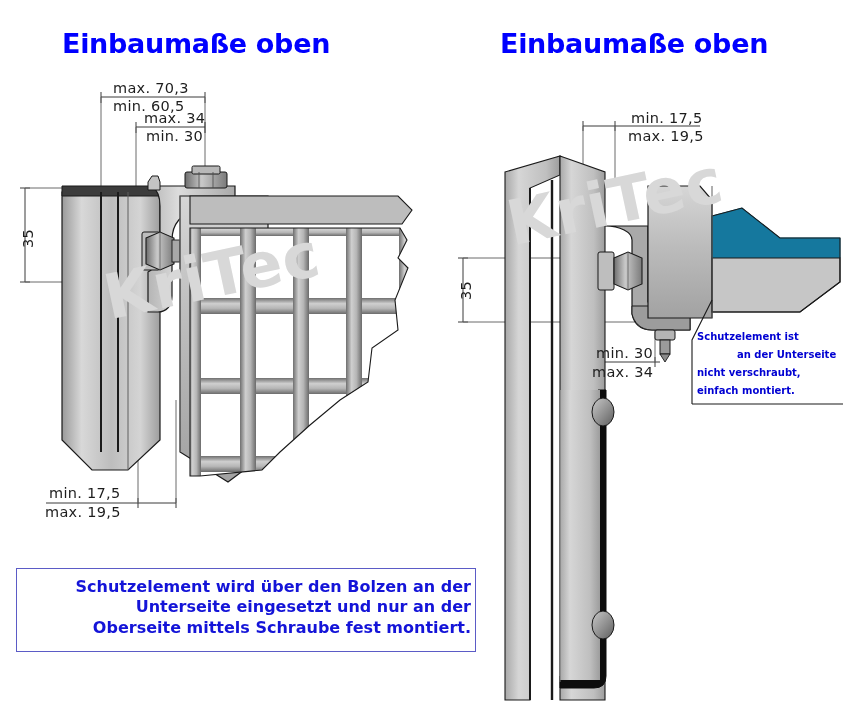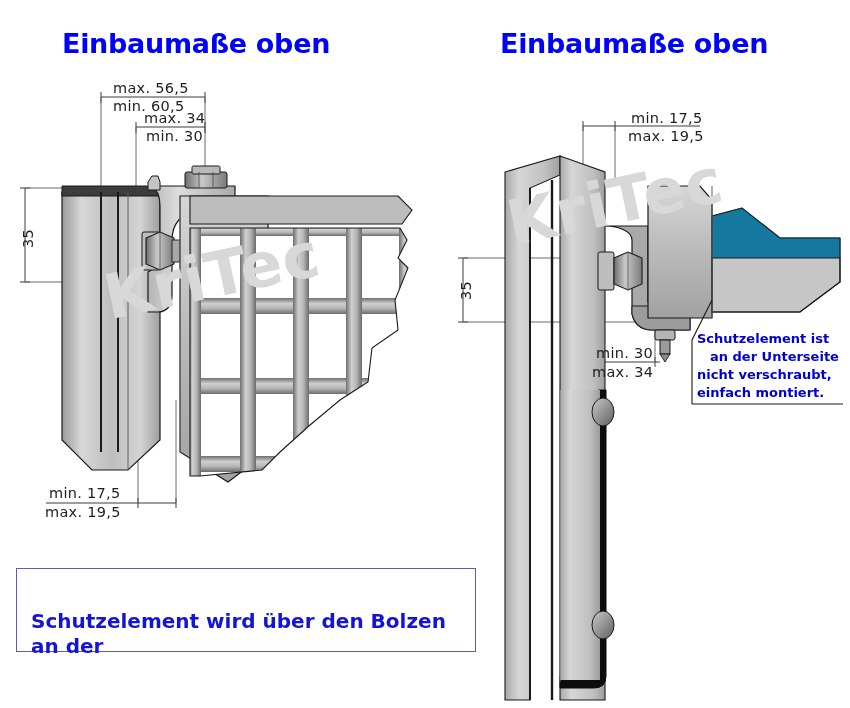--- a/index.html
+++ b/index.html
@@ -10,21 +10,21 @@
   body {
     width: 850px;
     height: 708px;
     position: relative;
     overflow: hidden;
     font-family: "Liberation Sans", sans-serif;
   }
   .stage {
     position: absolute;
     left: 0; top: 0;
-    width: 850px; height: 708px;
+    width: 850px; height: 708px; text-align: right;
   }
   .panel-title {
     position: absolute;
     color: #0000ff;
     font-weight: bold;
     font-size: 27px;
     letter-spacing: -0.3px;
     font-family: "DejaVu Sans", sans-serif;
     white-space: nowrap;
   }
@@ -41,21 +41,21 @@
   }
   .dim-label.vertical {
     transform-origin: 0 0;
     transform: rotate(-90deg);
   }
 
   .callout {
     position: absolute;
     color: #0000d2;
     font-weight: bold;
-    font-size: 13px;
+    font-size: 10px;
     line-height: 1.28;
     font-family: "DejaVu Sans", sans-serif;
     white-space: nowrap;
   }
 
   .note-box {
     position: absolute;
     left: 16px;
     top: 568px;
     width: 460px;
@@ -64,24 +64,23 @@
     background: #ffffff;
     box-sizing: border-box;
   }
   .note-text {
     position: absolute;
     left: 14px;
     top: 8px;
     width: 440px;
     color: #1414d8;
     font-weight: bold;
-    font-size: 20px;
+    font-size: 16px;
     line-height: 1.27;
     font-family: "DejaVu Sans", sans-serif;
-    margin-top: 32px;
   }
 
   .wm {
     position: absolute;
     color: #d8d8d8;
     font-weight: bold;
     font-family: "DejaVu Sans", sans-serif;
     font-size: 62px;
     letter-spacing: 1px;
     transform: rotate(-12deg);
@@ -307,38 +306,40 @@
       <line x1="712" y1="186" x2="712" y2="318" stroke="#5e5e5e" stroke-width="1"></line>
 
       <polyline points="692,404 692,340 712,300" fill="none" stroke="#1a1a1a" stroke-width="1.1"></polyline>
       <line x1="692" y1="404" x2="843" y2="404" stroke="#1a1a1a" stroke-width="1.1"></line>
     </g>
   </svg>
 
   <div class="wm" id="wm-left">KriTec</div>
   <div class="wm" id="wm-right">KriTec</div>
 
-  <div class="dim-label" style="left:113px; top:80px;">max. 56,5</div>
+  <div class="dim-label" style="left:113px; top:80px;">max. 70,3</div>
   <div class="dim-label" style="left:113px; top:98px;">min. 60,5</div>
   <div class="dim-label" style="left:144px; top:110px;">max. 34</div>
   <div class="dim-label" style="left:146px; top:128px;">min. 30</div>
   <div class="dim-label vertical" style="left:20px; top:248px;">35</div>
   <div class="dim-label" style="left:49px; top:485px;">min. 17,5</div>
   <div class="dim-label" style="left:45px; top:504px;">max. 19,5</div>
 
   <div class="dim-label" style="left:631px; top:110px;">min. 17,5</div>
   <div class="dim-label" style="left:628px; top:128px;">max. 19,5</div>
   <div class="dim-label vertical" style="left:458px; top:300px;">35</div>
   <div class="dim-label" style="left:596px; top:345px;">min. 30</div>
   <div class="dim-label" style="left:592px; top:364px;">max. 34</div>
 
   <div class="callout" style="left:697px; top:331px;">Schutzelement ist</div>
-  <div class="callout" style="left:710px; top:349px;">an der Unterseite</div>
+  <div class="callout" style="left:737px; top:349px;">an der Unterseite</div>
   <div class="callout" style="left:697px; top:367px;">nicht verschraubt,</div>
   <div class="callout" style="left:697px; top:385px;">einfach montiert.</div>
 
   <div class="note-box">
     <div class="note-text">
       <div>Schutzelement wird über den Bolzen an der</div>
+      <div>Unterseite eingesetzt und nur an der</div>
+      <div>Oberseite mittels Schraube fest montiert.</div>
     </div>
   </div>
 
 </div>
 
 </body></html>

